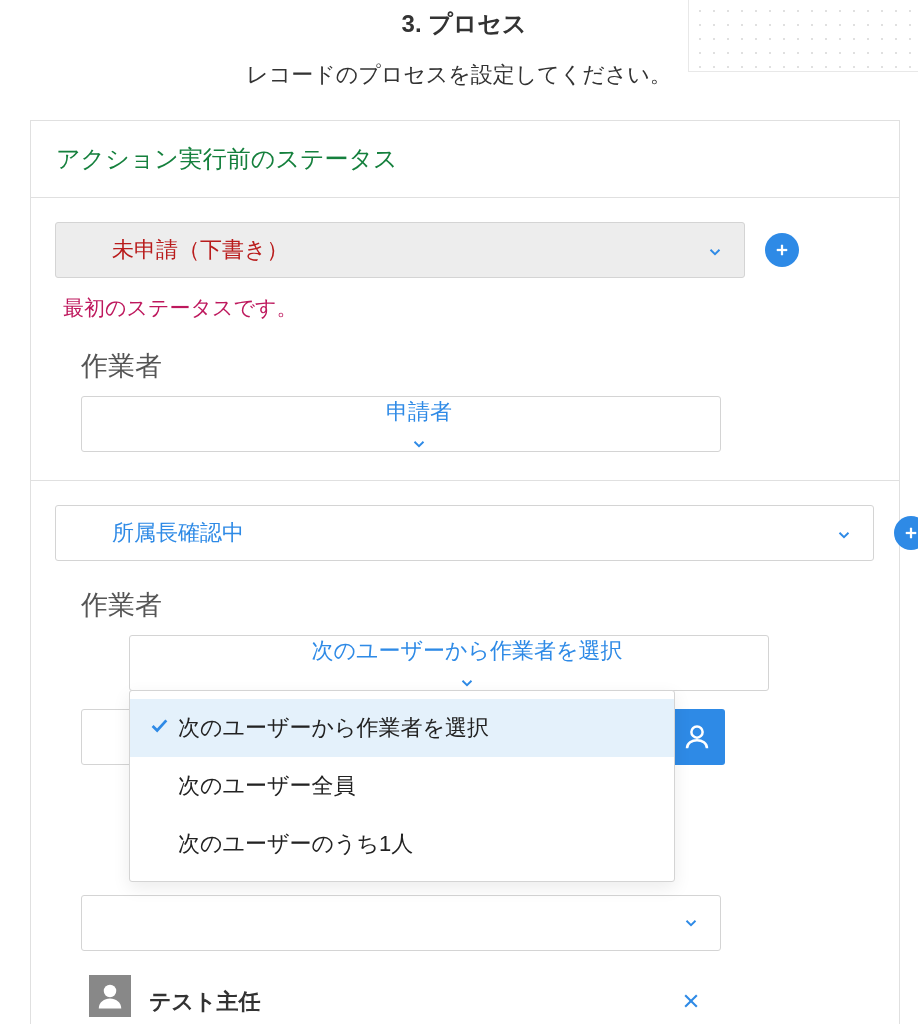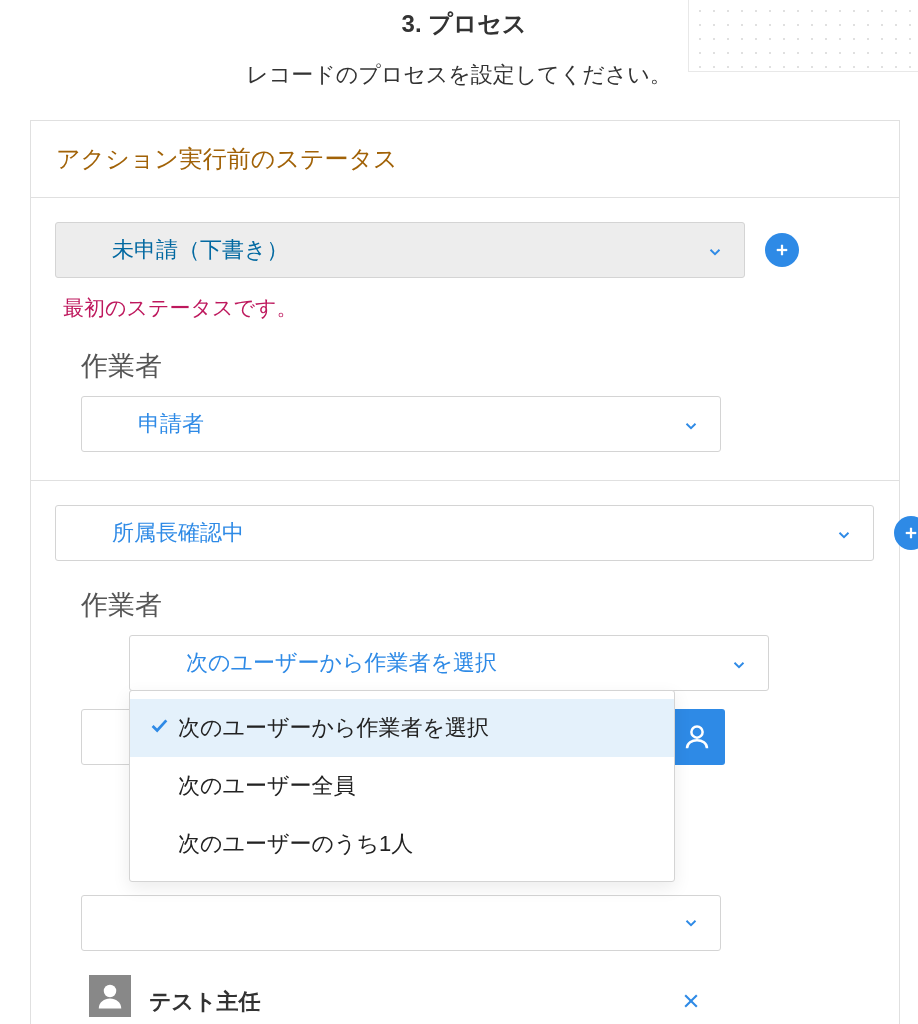--- a/index.html
+++ b/index.html
@@ -23,21 +23,21 @@
     }
     .panel {
       border: 1px solid #e0e0e0;
       margin: 0 0 0 30px;
       width: 870px;
     }
     .panel-header {
       padding: 22px 25px;
       font-size: 24px;
       border-bottom: 1px solid #e0e0e0;
-      color: #a16207;
+      color: #15803d;
     }
     .status-block {
       padding: 24px 24px 28px 24px;
       border-bottom: 1px solid #e0e0e0;
     }
     .status-block:last-child { border-bottom: none; }
     .row {
       display: flex;
       align-items: center;
       gap: 20px;
@@ -50,21 +50,21 @@
       border-radius: 3px;
       height: 56px;
       padding: 0 20px 0 56px;
       flex: 1;
       background: #fff;
       cursor: pointer;
       font-size: 22px;
     }
     .select-box.disabled {
       background: #ededed;
-      color: #0369a1;
+      color: #b91c1c;
       cursor: default;
       justify-content: center;
     }
     .select-box.blue-text { color: #2e8ae6; }
     .select-box .text { flex: 1; }
     .chevron {
       width: 18px; height: 18px;
     }
     .chevron svg { stroke: #2e8ae6; }
     .circle-btn {
@@ -86,21 +86,21 @@
     }
     .sub-block {
       padding-left: 26px;
       margin-top: 26px;
     }
     .sub-label {
       color: #555;
       font-size: 27px;
       margin-bottom: 12px;
     }
-    .sub-block .select-box { margin-left: 0; }
+    .sub-block .select-box { margin-left: 0; flex-direction: column; }
     .dropdown-wrap { position: relative; margin-left: 48px; }
     .dropdown {
       position: absolute;
       top: 55px;
       left: 0;
       width: 546px;
       background: #fff;
       border: 1px solid #d4d4d4;
       border-radius: 3px;
       box-shadow: 0 6px 18px rgba(0,0,0,0.08);

